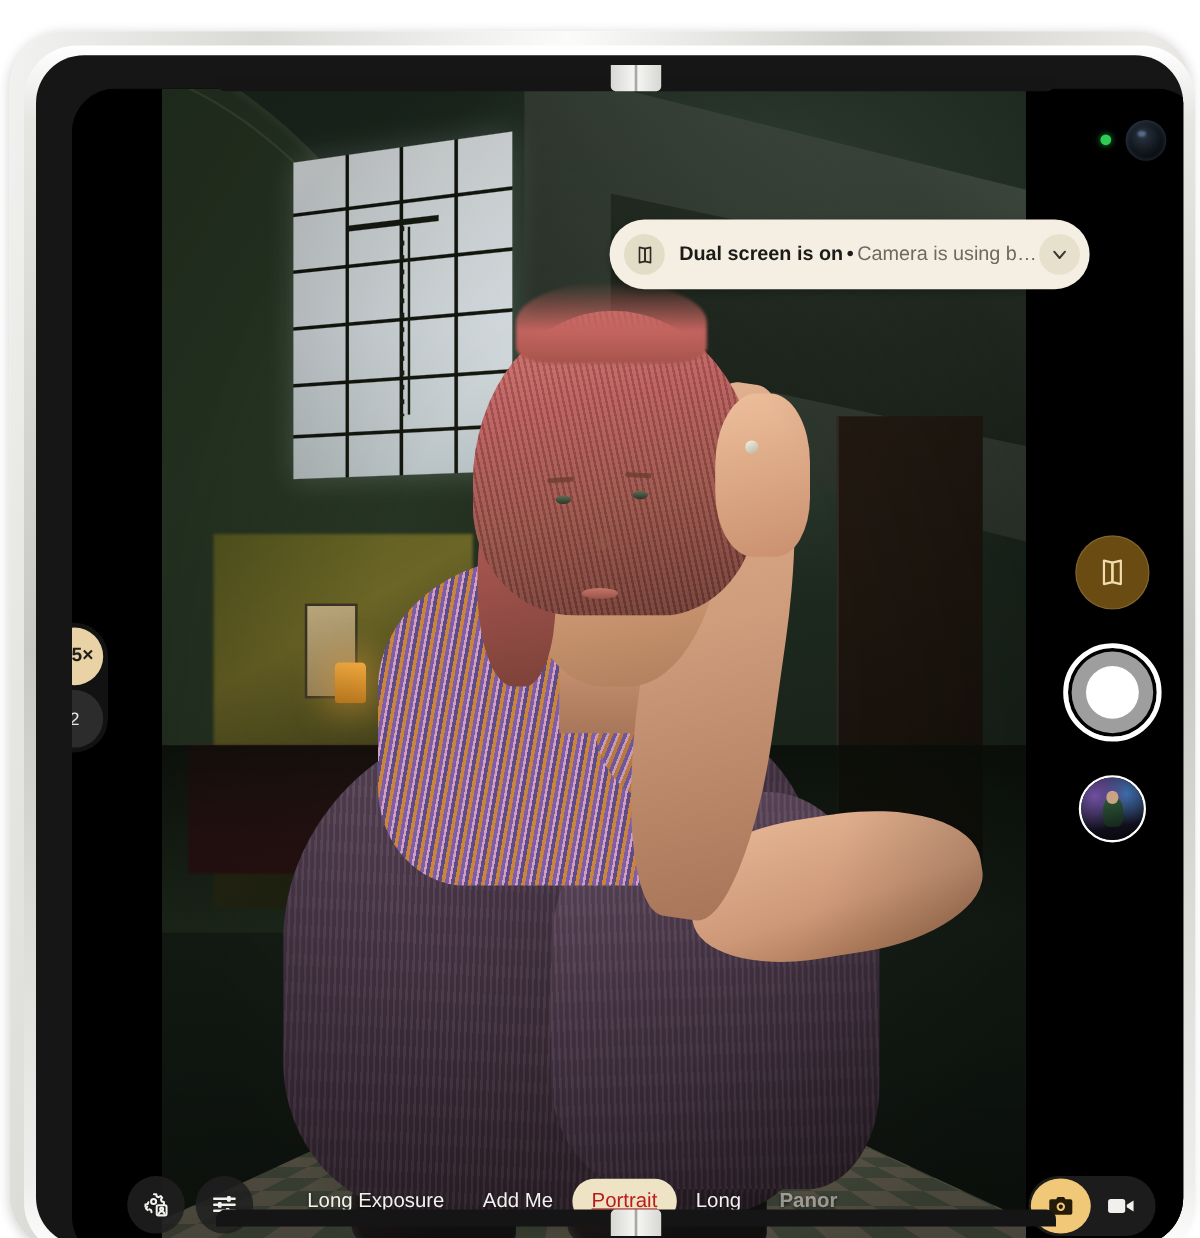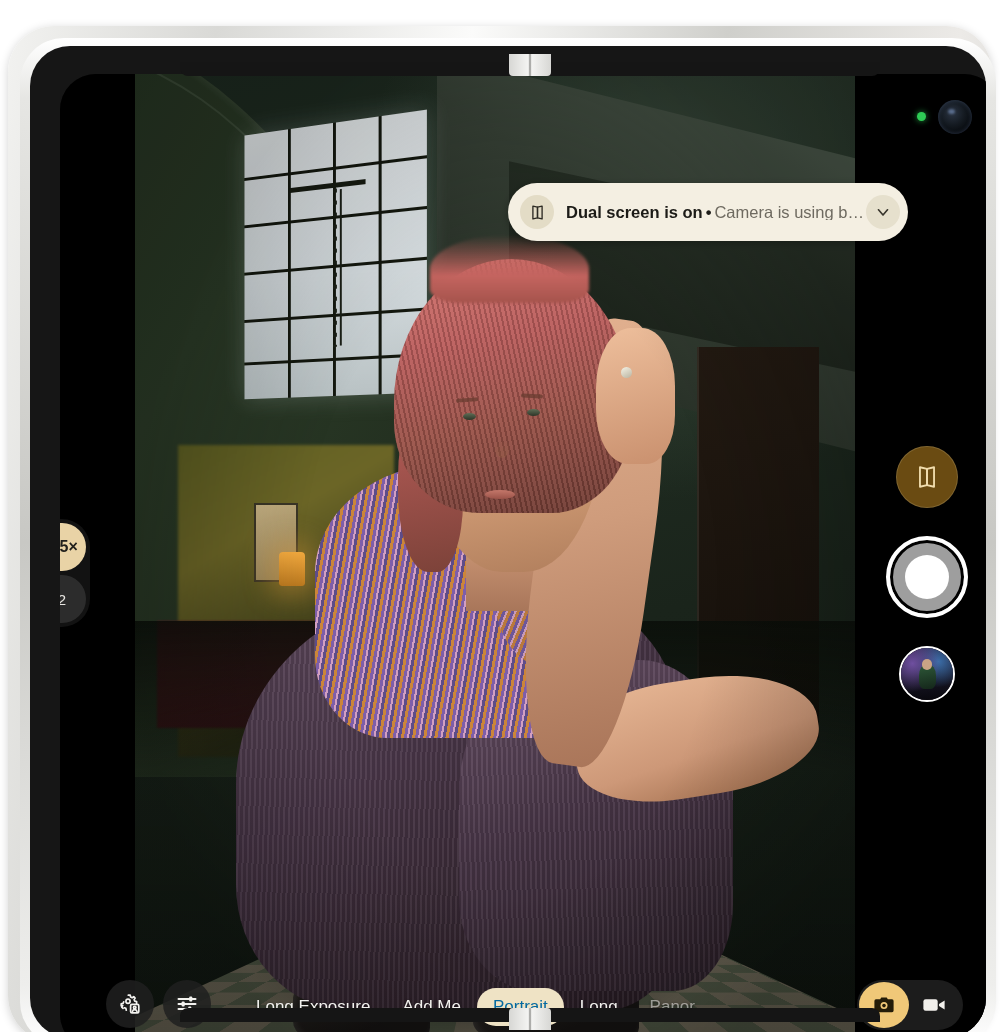--- a/index.html
+++ b/index.html
@@ -477,39 +477,40 @@
     display: flex; align-items: center; justify-content: center;
   }
   .btn-circle.settings { left: 46px; top: 906px; }
   .btn-circle.tune     { left: 103px; top: 906px; }
 
   
   .mode-bar {
     position: absolute;
     left: 180px; right: 150px;
     top: 908px; height: 44px;
-    display: flex; align-items: flex-end; gap: 0;
+    display: flex; align-items: flex-start; gap: 0;
     overflow: hidden;
   }
   .mode-item {
     flex: 0 0 auto;
     padding: 9px 16px;
     font-size: 17px;
     color: #f2f1ee;
     white-space: nowrap;
     text-shadow: 0 1px 3px rgba(0,0,0,.6);
     border-radius: 20px;
   }
   .mode-item.active {
     background: #efe3c5;
-    color: #0369a1;
+    color: #b91c1c;
     text-shadow: none;
     font-weight: 500;
-  }
-  .mode-item.faded { color: rgba(242,241,238,.55); }
+    text-decoration: underline;
+  }
+  .mode-item.faded { color: rgba(242,241,238,.55); font-weight: bold; }
 
   
   .pv-toggle {
     position: absolute;
     right: 37px; top: 906px;
     width: 106px; height: 50px;
     border-radius: 25px;
     background: #1c1c1c;
     display: flex; align-items: center;
     padding: 0 2px;

